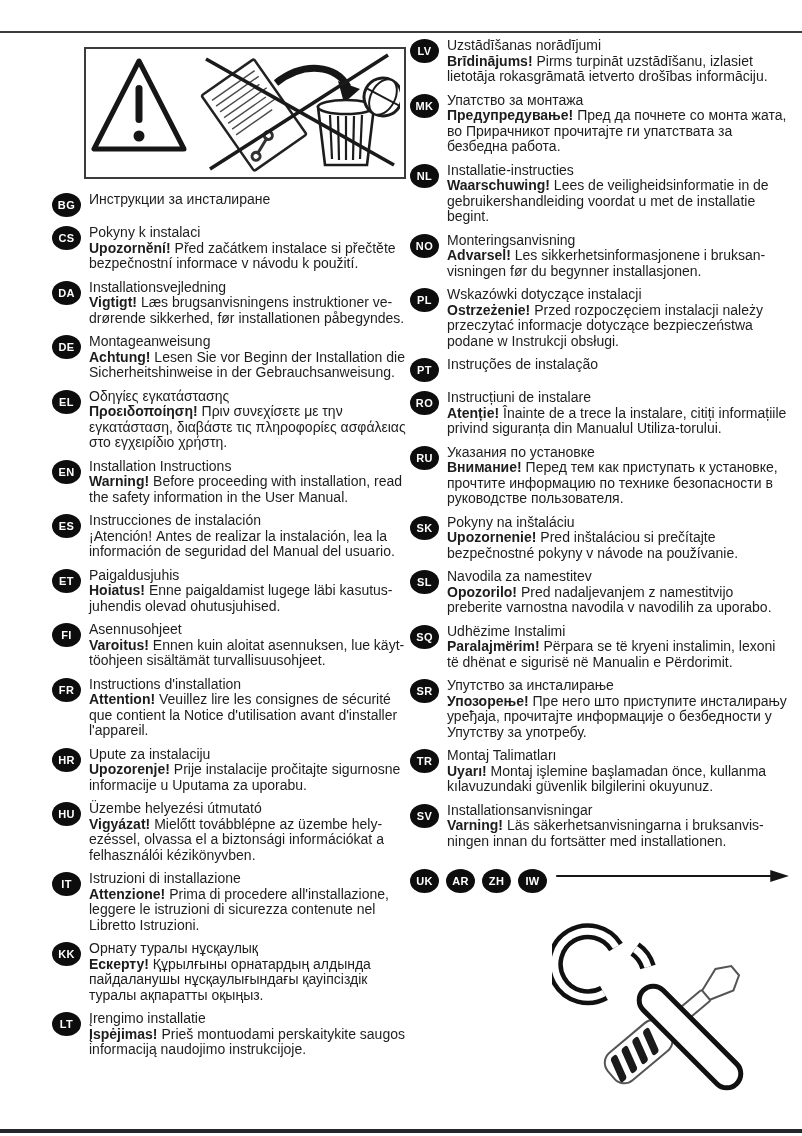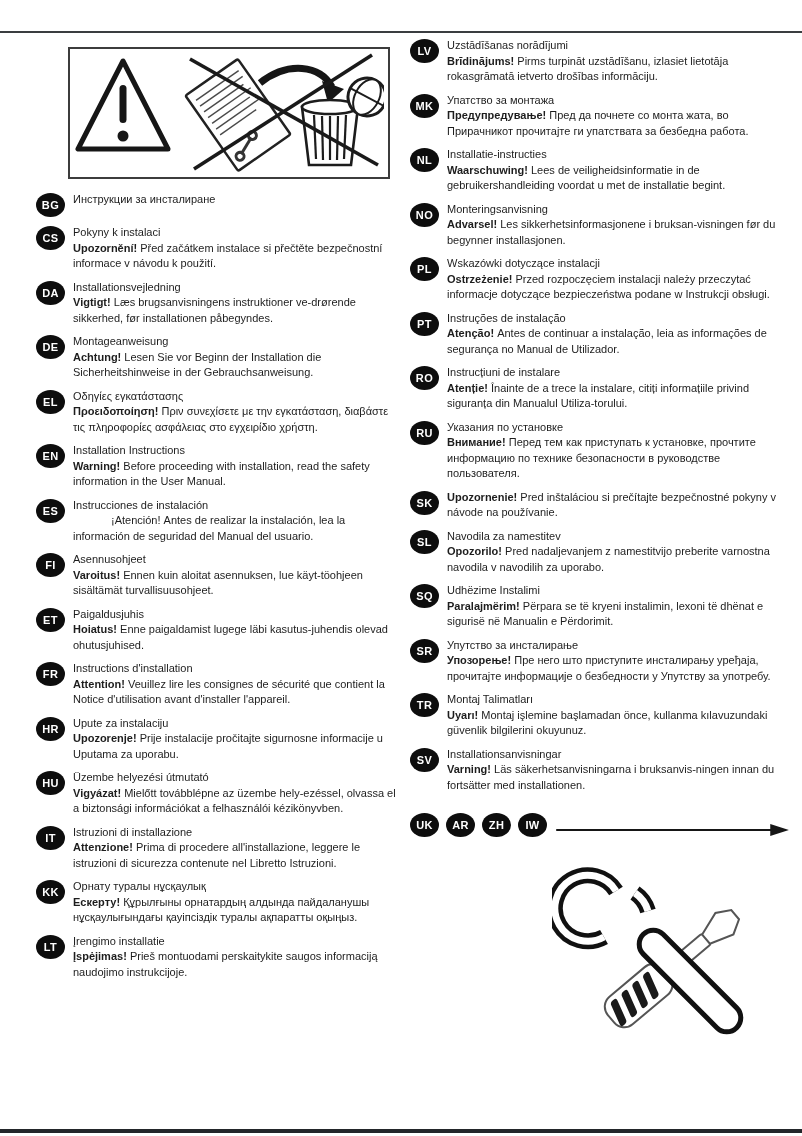--- a/index.html
+++ b/index.html
@@ -4,39 +4,39 @@
 <style>
   html,body{margin:0;padding:0;background:#e8e8e8;}
   .page{
     position:relative;width:802px;height:1136px;background:#ffffff;
     font-family:"Liberation Sans", sans-serif;color:#1d1d1d;overflow:hidden;
     margin:0 auto;
   }
   .top-rule{position:absolute;left:0;right:0;top:31px;height:2px;background:#3a3d40;}
   .bottom-rule{position:absolute;left:0;right:0;bottom:3px;height:4px;background:#23262a;}
   .col{position:absolute;}
-  .col-left{left:36px;top:47px;width:366px;}
+  .col-left{left:52px;top:47px;width:366px;}
   .col-right{left:410px;top:38px;width:380px;}
   .illus-box{
     width:318px;height:128px;margin-left:32px;margin-bottom:13px;
     border:2px solid #3c3c3c;background:#fff;
   }
   .entry{display:flex;gap:8px;margin-bottom:8px;}
   .badge{
     flex:none;min-width:29px;height:18px;padding:12px 2px;box-sizing:border-box;
     background:#0d0d0d;color:#ffffff;border-radius:50% / 50%;
     display:flex;align-items:center;justify-content:center;
     font-size:11px;font-weight:700;letter-spacing:.4px;margin-top:1px;
   }
-  .entry-text{font-size:11px;line-height:15.5px;}
+  .entry-text{font-size:14px;line-height:15.5px;}
   .entry-title{}
   .entry-body{}
   .warn{font-weight:700;margin-right:.28em;}
-  .warn.regular{font-weight:400;margin-left:38px;}
-  .codes-row{display:flex;align-items:flex-end;gap:7px;margin-top:20px;}
+  .warn.regular{font-weight:400;}
+  .codes-row{display:flex;align-items:flex-start;gap:7px;margin-top:20px;}
   .codes-row .badge{margin-top:0;}
   .arrow-svg{flex:1;}
   .tool-illus{display:block;margin-top:12px;margin-left:142px;}
 </style>
 </head>
 <body>
 
 <div class="page">
   <div class="top-rule"></div>
 
@@ -147,36 +147,36 @@
 
   <div class="entry">
     <span class="badge">ES</span>
     <div class="entry-text">
       <div class="entry-title">Instrucciones de instalación</div>
       <div class="entry-body"><b class="warn regular">¡Atención!</b><span>Antes de realizar la instalación, lea la información de seguridad del Manual del usuario.</span></div>
     </div>
   </div>
 
   <div class="entry">
+    <span class="badge">ET</span>
+    <div class="entry-text">
+      <div class="entry-title">Paigaldusjuhis</div>
+      <div class="entry-body"><b class="warn">Hoiatus!</b><span>Enne paigaldamist lugege läbi kasutus-juhendis olevad ohutusjuhised.</span></div>
+    </div>
+  </div>
+
+  <div class="entry">
     <span class="badge">FI</span>
     <div class="entry-text">
       <div class="entry-title">Asennusohjeet</div>
       <div class="entry-body"><b class="warn">Varoitus!</b><span>Ennen kuin aloitat asennuksen, lue käyt-töohjeen sisältämät turvallisuusohjeet.</span></div>
     </div>
   </div>
 
   <div class="entry">
-    <span class="badge">ET</span>
-    <div class="entry-text">
-      <div class="entry-title">Paigaldusjuhis</div>
-      <div class="entry-body"><b class="warn">Hoiatus!</b><span>Enne paigaldamist lugege läbi kasutus-juhendis olevad ohutusjuhised.</span></div>
-    </div>
-  </div>
-
-  <div class="entry">
     <span class="badge">FR</span>
     <div class="entry-text">
       <div class="entry-title">Instructions d'installation</div>
       <div class="entry-body"><b class="warn">Attention!</b><span>Veuillez lire les consignes de sécurité que contient la Notice d'utilisation avant d'installer l'appareil.</span></div>
     </div>
   </div>
 
   <div class="entry">
     <span class="badge">HR</span>
     <div class="entry-text">
@@ -258,21 +258,20 @@
     <div class="entry-text">
       <div class="entry-title">Wskazówki dotyczące instalacji</div>
       <div class="entry-body"><b class="warn">Ostrzeżenie!</b><span>Przed rozpoczęciem instalacji należy przeczytać informacje dotyczące bezpieczeństwa podane w Instrukcji obsługi.</span></div>
     </div>
   </div>
 
   <div class="entry">
     <span class="badge">PT</span>
     <div class="entry-text">
       <div class="entry-title">Instruções de instalação</div>
-      <div class="entry-body"><b class="warn">Atenção!</b><span>Antes de continuar a instalação, leia as informações de segurança no Manual de Utilizador.</span></div>
     </div>
   </div>
 
   <div class="entry">
     <span class="badge">RO</span>
     <div class="entry-text">
       <div class="entry-title">Instrucțiuni de instalare</div>
       <div class="entry-body"><b class="warn">Atenție!</b><span>Înainte de a trece la instalare, citiți informațiile privind siguranța din Manualul Utiliza-torului.</span></div>
     </div>
   </div>
@@ -281,20 +280,21 @@
     <span class="badge">RU</span>
     <div class="entry-text">
       <div class="entry-title">Указания по установке</div>
       <div class="entry-body"><b class="warn">Внимание!</b><span>Перед тем как приступать к установке, прочтите информацию по технике безопасности в руководстве пользователя.</span></div>
     </div>
   </div>
 
   <div class="entry">
     <span class="badge">SK</span>
     <div class="entry-text">
+      <div class="entry-title">Pokyny na inštaláciu</div>
       <div class="entry-body"><b class="warn">Upozornenie!</b><span>Pred inštaláciou si prečítajte bezpečnostné pokyny v návode na používanie.</span></div>
     </div>
   </div>
 
   <div class="entry">
     <span class="badge">SL</span>
     <div class="entry-text">
       <div class="entry-title">Navodila za namestitev</div>
       <div class="entry-body"><b class="warn">Opozorilo!</b><span>Pred nadaljevanjem z namestitvijo preberite varnostna navodila v navodilih za uporabo.</span></div>
     </div>

